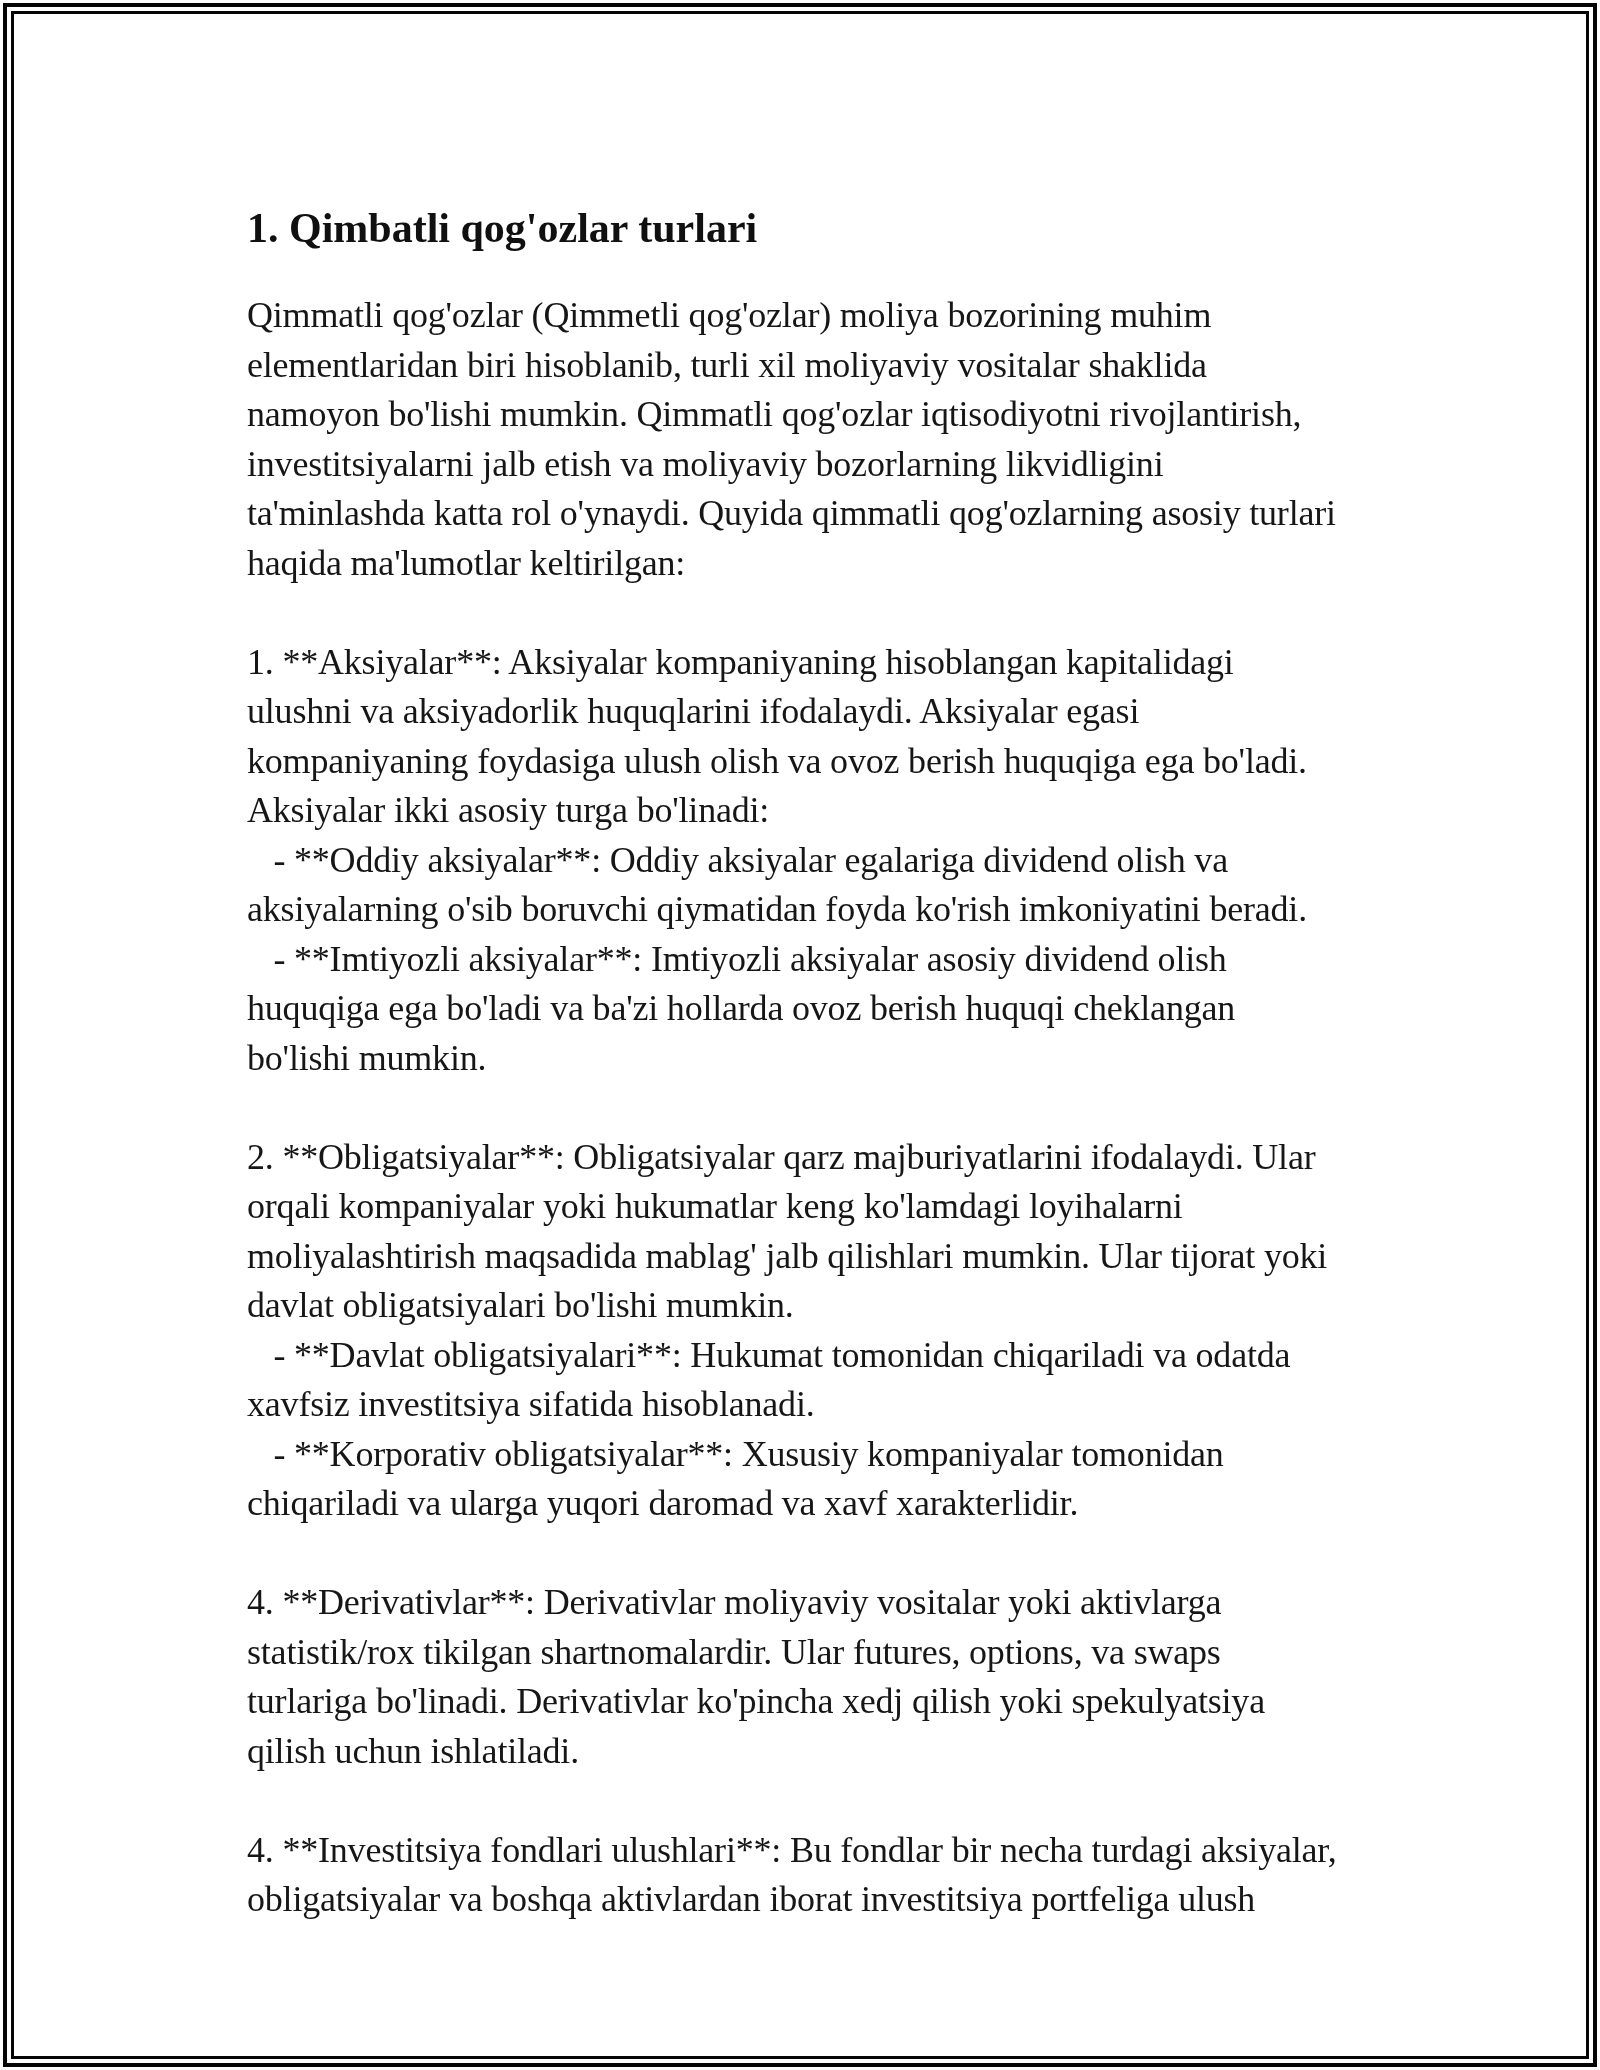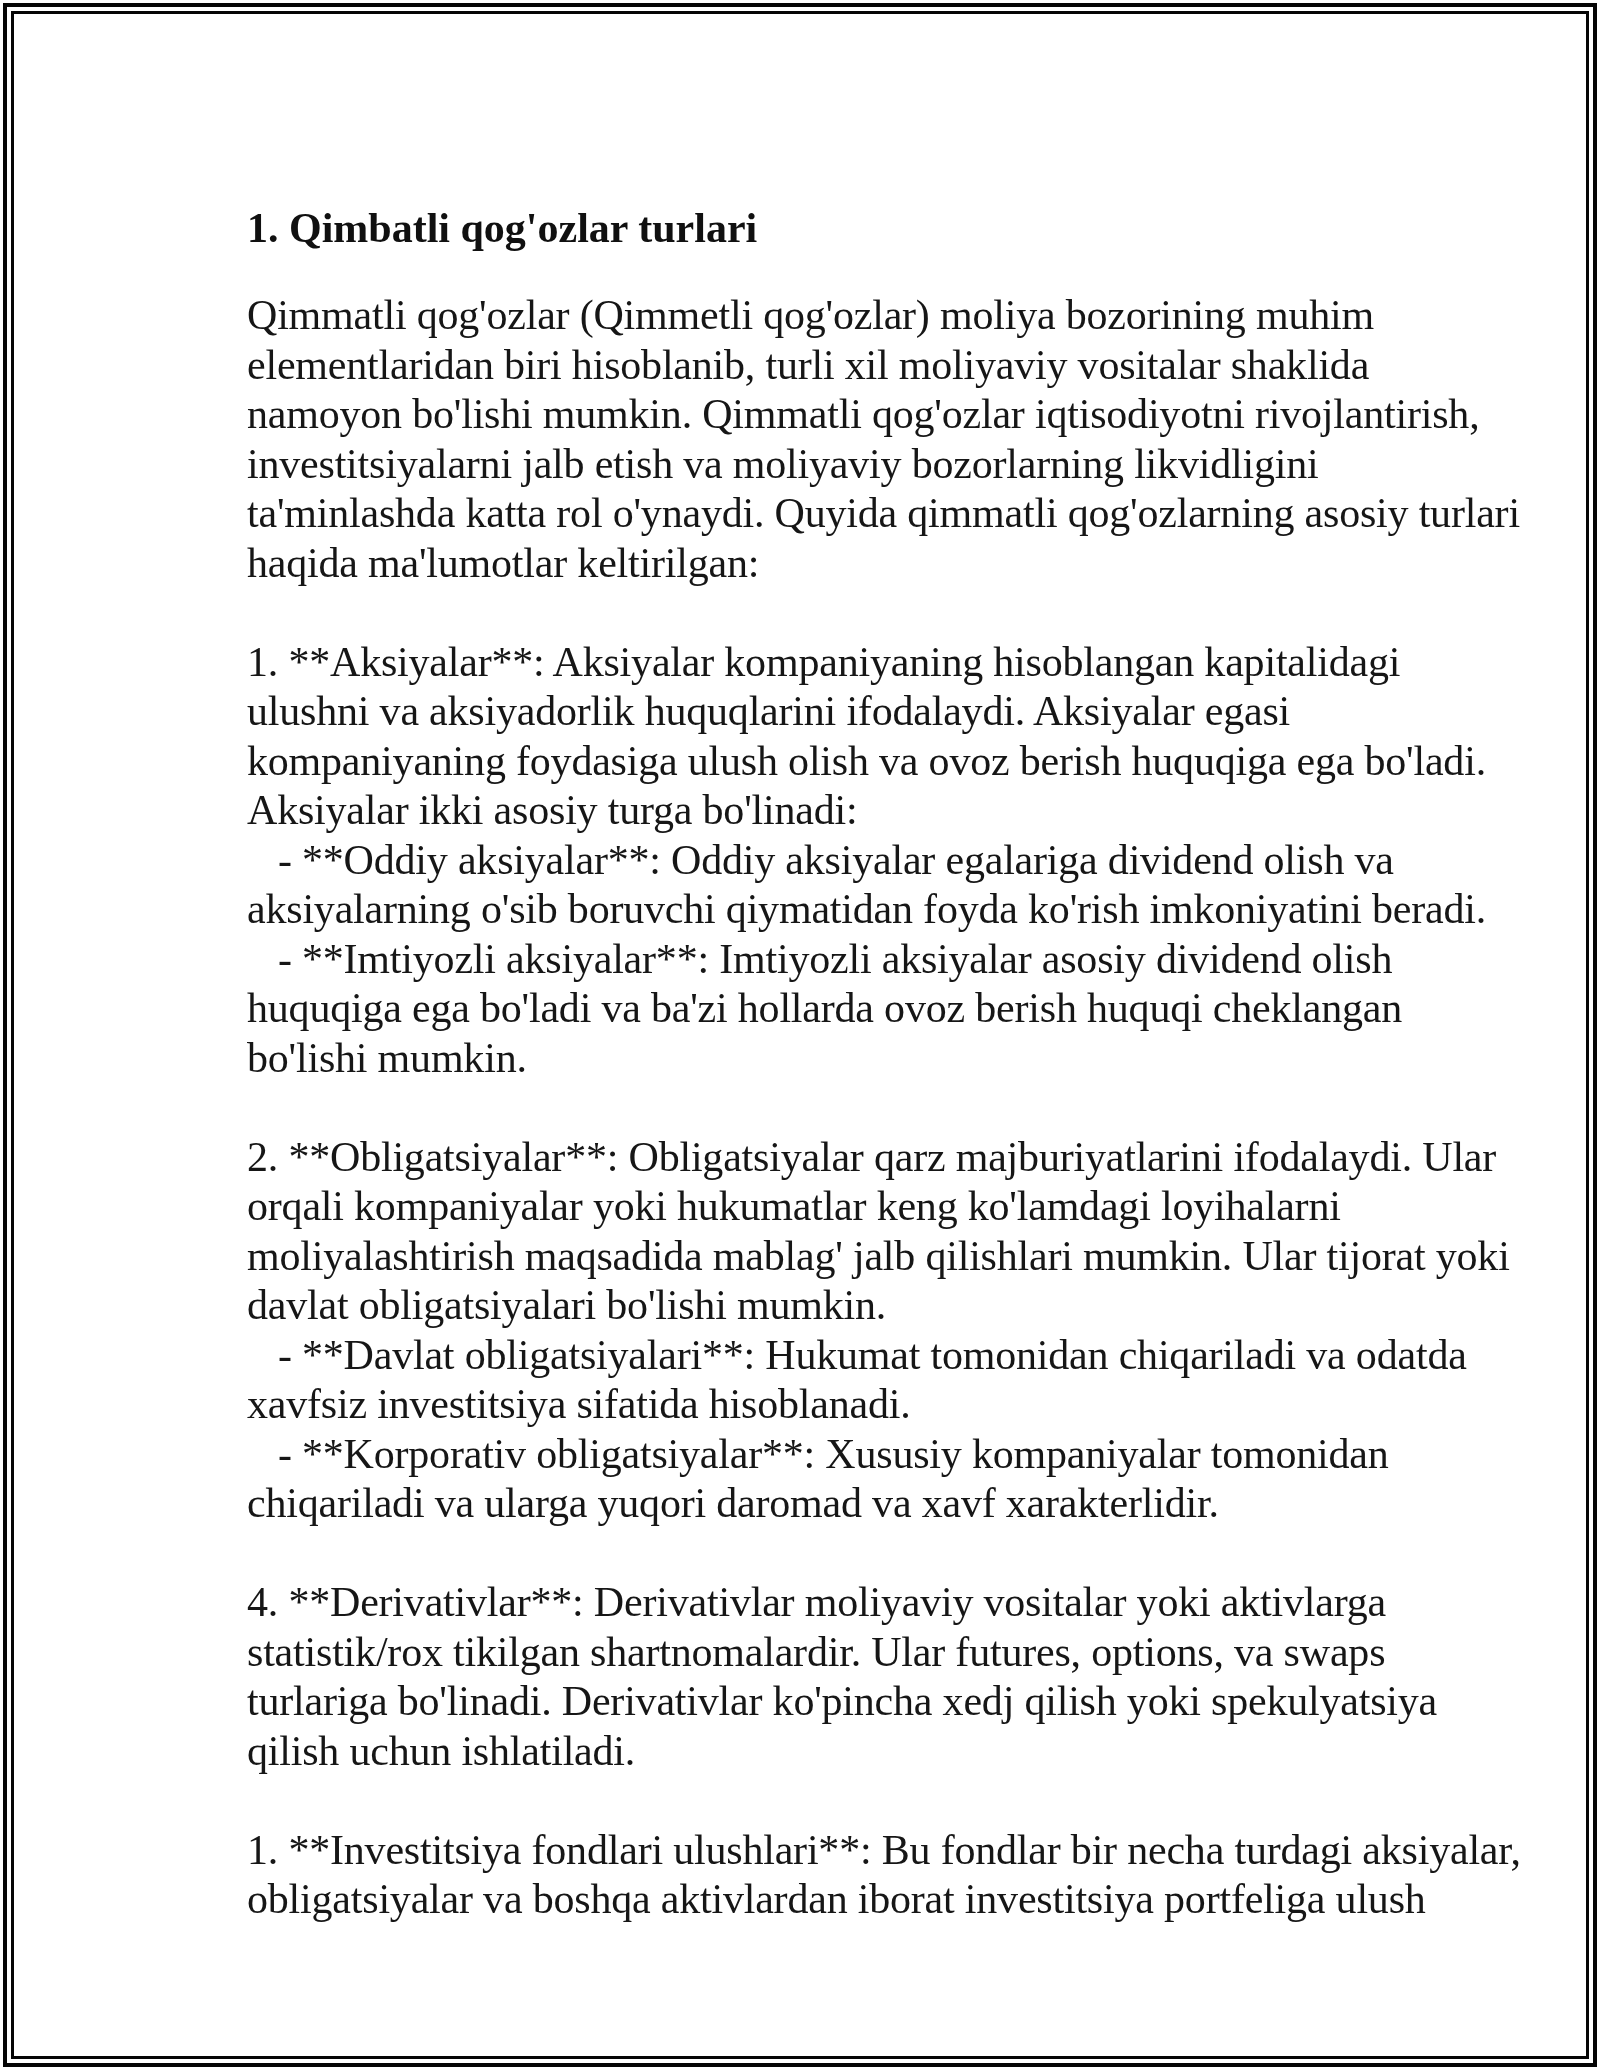--- a/index.html
+++ b/index.html
@@ -36,21 +36,21 @@
   }
   .doc-title {
     font-size: 42px;
     font-weight: bold;
     line-height: 56px;
     margin: 0 0 35px 0;
     white-space: pre;
     color: #101010;
   }
   .doc-paragraph {
-    font-size: 42px;
+    font-size: 36px;
     line-height: 49.5px;
     margin: 0 0 49.5px 0;
     white-space: pre;
     letter-spacing: -0.2px;
     color: #161616;
   }
   .doc-paragraph:last-child {
     margin-bottom: 0;
   }
 </style>
@@ -81,16 +81,16 @@
 moliyalashtirish maqsadida mablag' jalb qilishlari mumkin. Ular tijorat yoki
 davlat obligatsiyalari bo'lishi mumkin.
    - **Davlat obligatsiyalari**: Hukumat tomonidan chiqariladi va odatda
 xavfsiz investitsiya sifatida hisoblanadi.
    - **Korporativ obligatsiyalar**: Xususiy kompaniyalar tomonidan
 chiqariladi va ularga yuqori daromad va xavf xarakterlidir.</p>
     <p class="doc-paragraph">4. **Derivativlar**: Derivativlar moliyaviy vositalar yoki aktivlarga
 statistik/rox tikilgan shartnomalardir. Ular futures, options, va swaps
 turlariga bo'linadi. Derivativlar ko'pincha xedj qilish yoki spekulyatsiya
 qilish uchun ishlatiladi.</p>
-    <p class="doc-paragraph">1. **Investitsiya fondlari ulushlari**: Bu fondlar bir necha turdagi aksiyalar,
+    <p class="doc-paragraph">4. **Investitsiya fondlari ulushlari**: Bu fondlar bir necha turdagi aksiyalar,
 obligatsiyalar va boshqa aktivlardan iborat investitsiya portfeliga ulush</p>
   </div>
 </div>
 
 </body></html>

